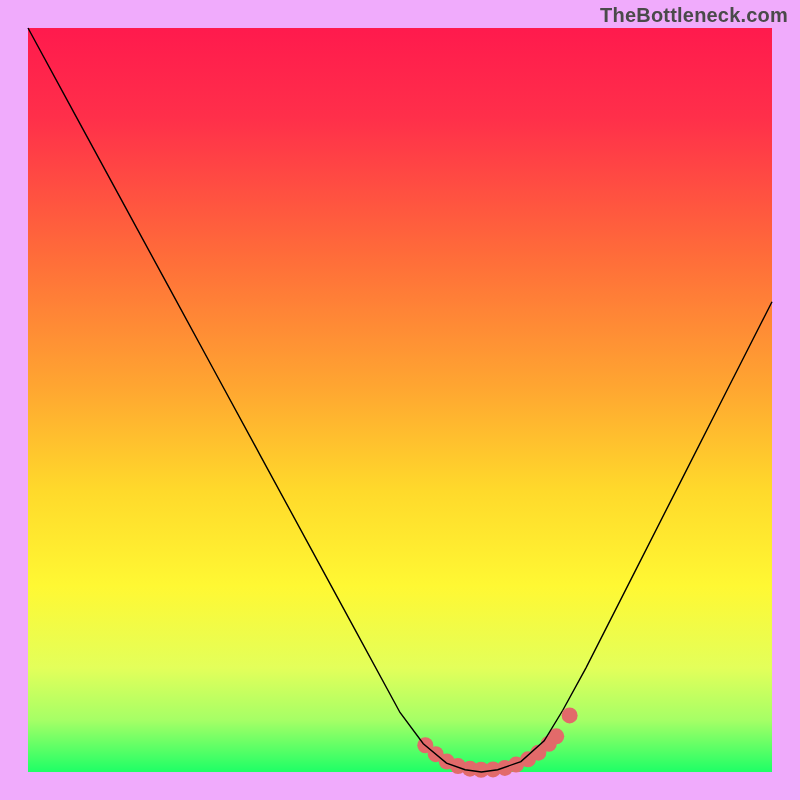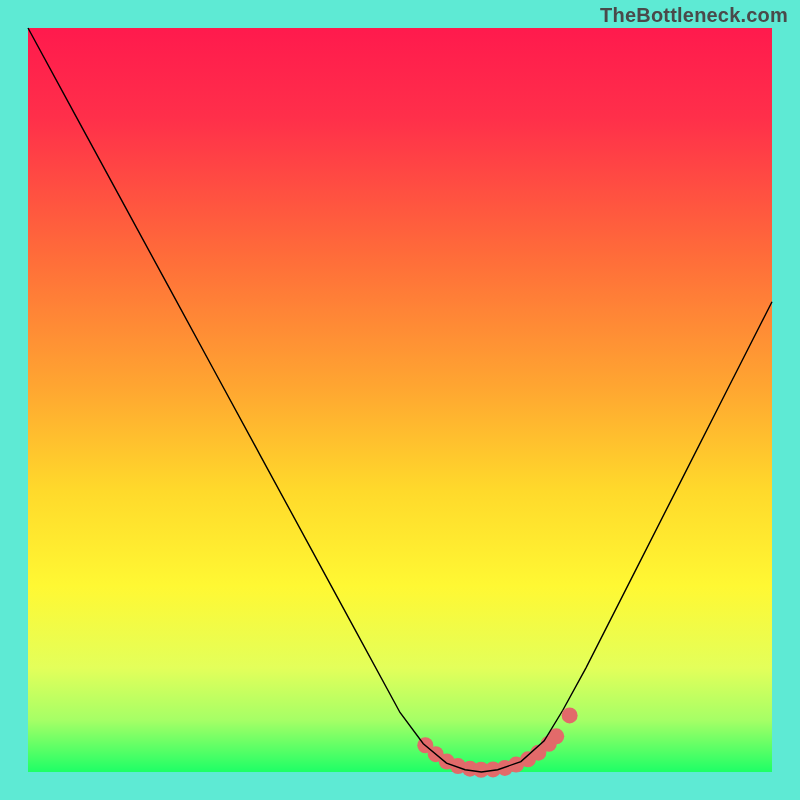--- a/index.html
+++ b/index.html
@@ -8,21 +8,21 @@
     width: 800px;
     height: 800px;
     background: #000;
     overflow: hidden;
     font-family: Arial, Helvetica, sans-serif;
   }
   .frame {
     position: relative;
     width: 800px;
     height: 800px;
-    background: #5eead4;
+    background: #f0abfc;
   }
   .watermark {
     position: absolute;
     top: 4px;
     right: 12px;
     color: #4a4a4a;
     font-size: 20px;
     font-weight: 600;
     letter-spacing: 0.2px;
     z-index: 50;

